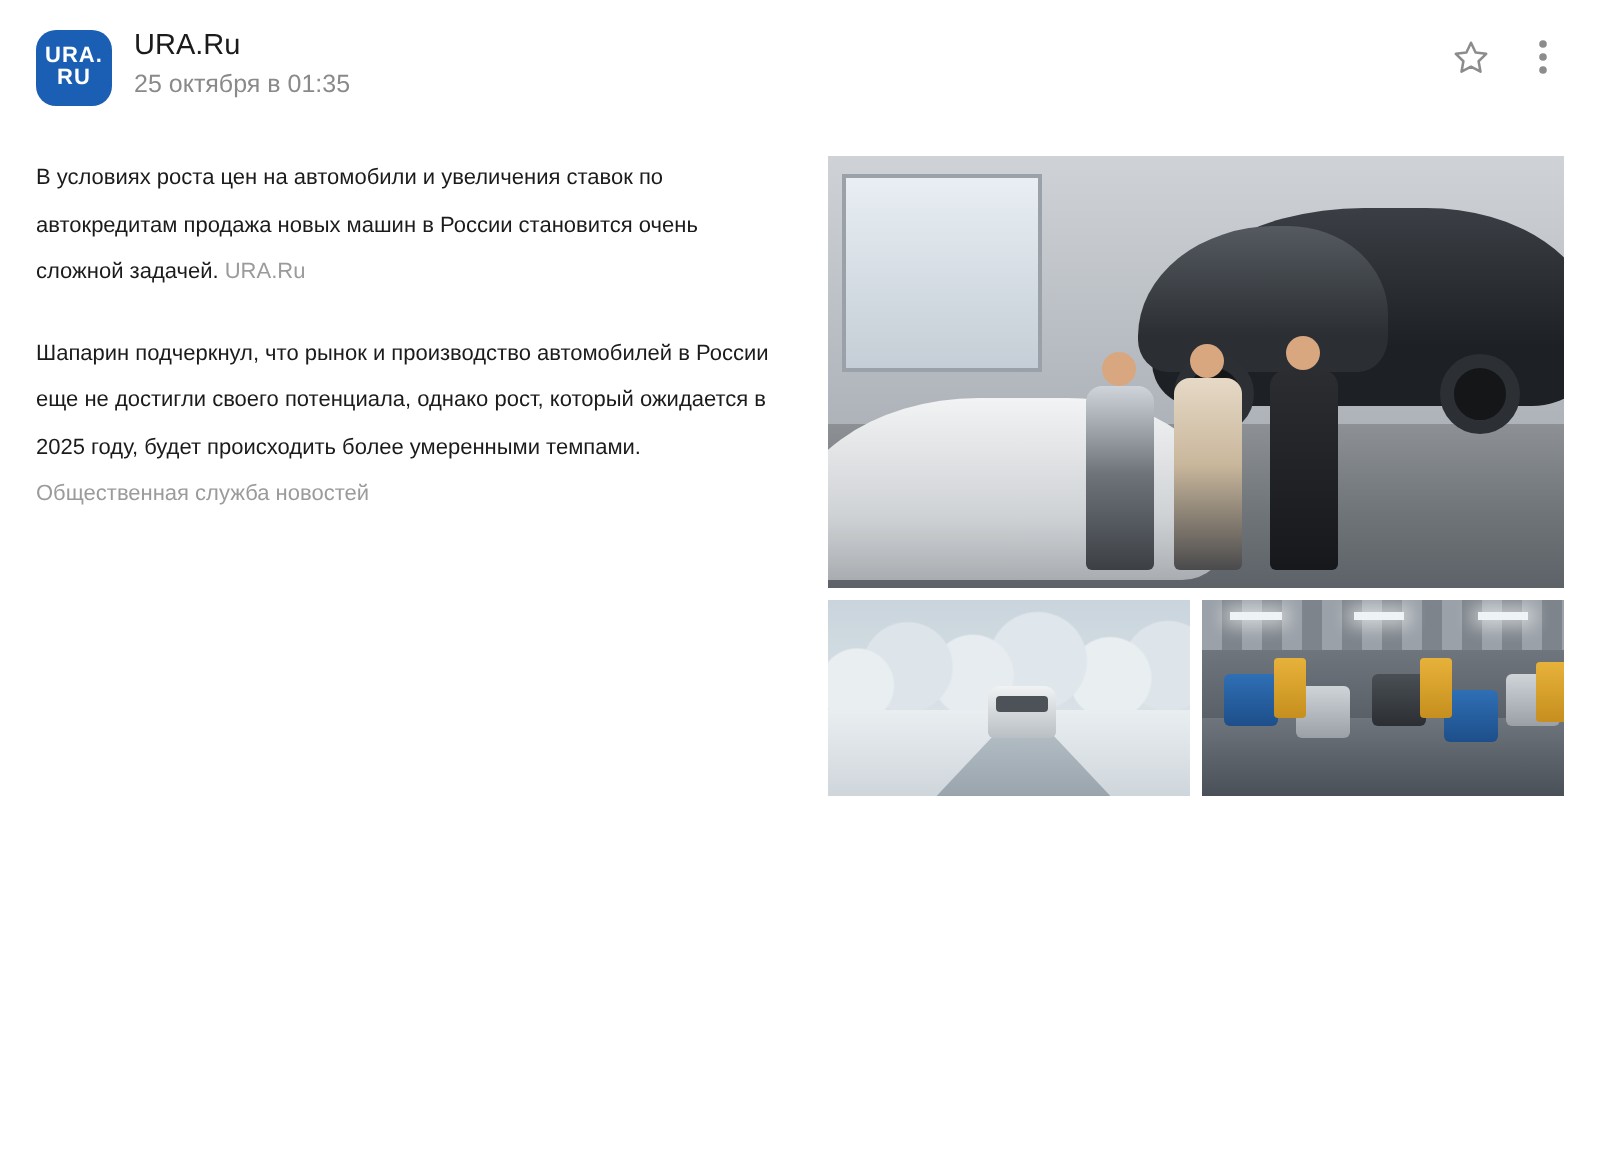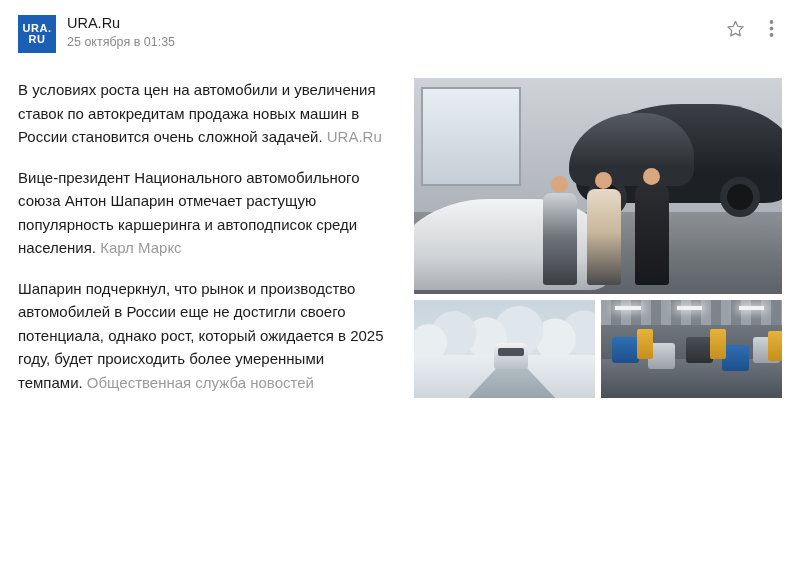--- a/index.html
+++ b/index.html
@@ -21,21 +21,21 @@
   }
   
   .header {
     display: flex;
     align-items: flex-start;
     height: 46px;
   }
   .logo {
     width: 38px;
     height: 38px;
-    border-radius: 0;
+    border-radius: 10px;
     background: #1a5fb4;
     color: #fff;
     font-weight: bold;
     font-size: 11px;
     line-height: 11px;
     display: flex;
     flex-direction: column;
     align-items: center;
     justify-content: center;
     letter-spacing: .5px;
@@ -91,21 +91,21 @@
   .content {
     display: flex;
     margin-top: 18px;
     gap: 24px;
   }
   .text-col {
     width: 372px;
     flex: 0 0 372px;
   }
   .para {
-    font-size: 15px;
+    font-size: 11px;
     line-height: 23.5px;
     color: #1b1b1b;
     margin: 0 0 17px 0;
   }
   .para .src-link {
     color: #9b9b9b;
   }
   
   .media-col {
     flex: 1 1 auto;
@@ -255,24 +255,20 @@
     </div>
   </div>
 
 
   <div class="content">
 
     <div class="text-col">
       <p class="para">
         <span>В условиях роста цен на автомобили и увеличения ставок по автокредитам продажа новых машин в России становится очень сложной задачей.</span>
         <span class="src-link">URA.Ru</span>
-      </p>
-      <p class="para">
-        <span>Вице-президент Национального автомобильного союза Антон Шапарин отмечает растущую популярность каршеринга и автоподписок среди населения.</span>
-        <span class="src-link">Карл Маркс</span>
       </p>
       <p class="para">
         <span>Шапарин подчеркнул, что рынок и производство автомобилей в России еще не достигли своего потенциала, однако рост, который ожидается в 2025 году, будет происходить более умеренными темпами.</span>
         <span class="src-link">Общественная служба новостей</span>
       </p>
     </div>
 
     <div class="media-col">
 
       <div class="photo-main">

